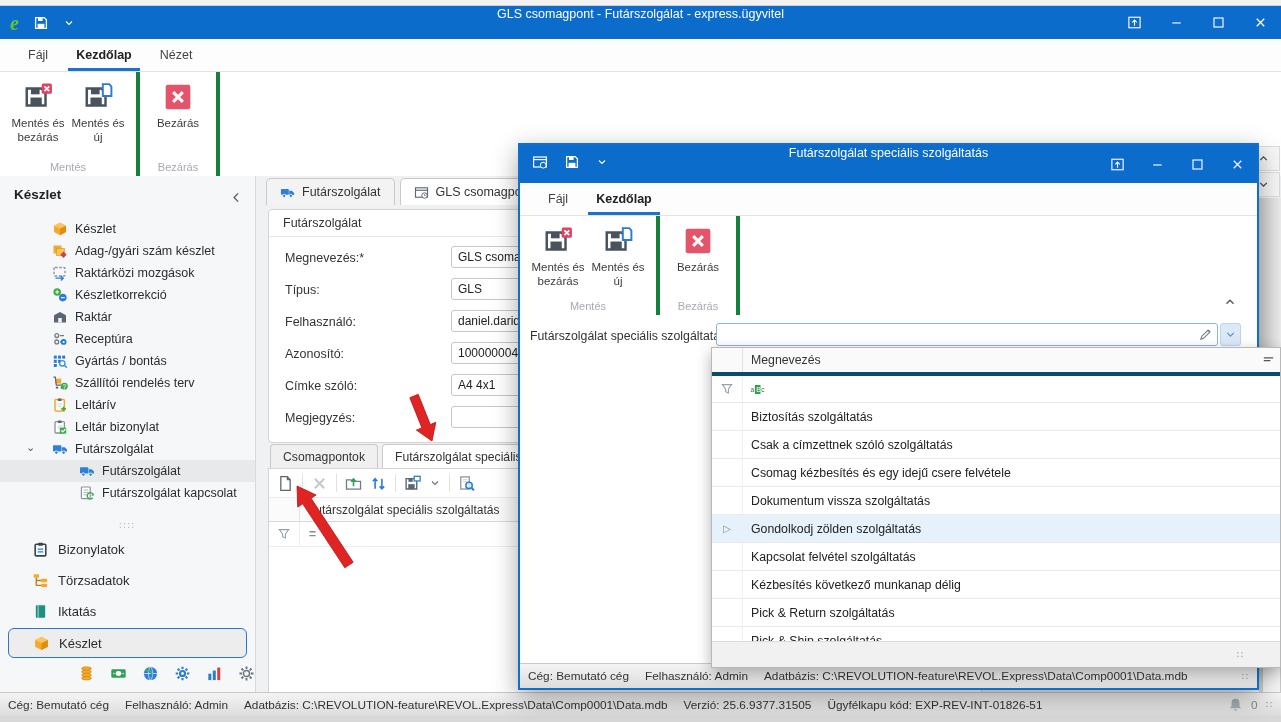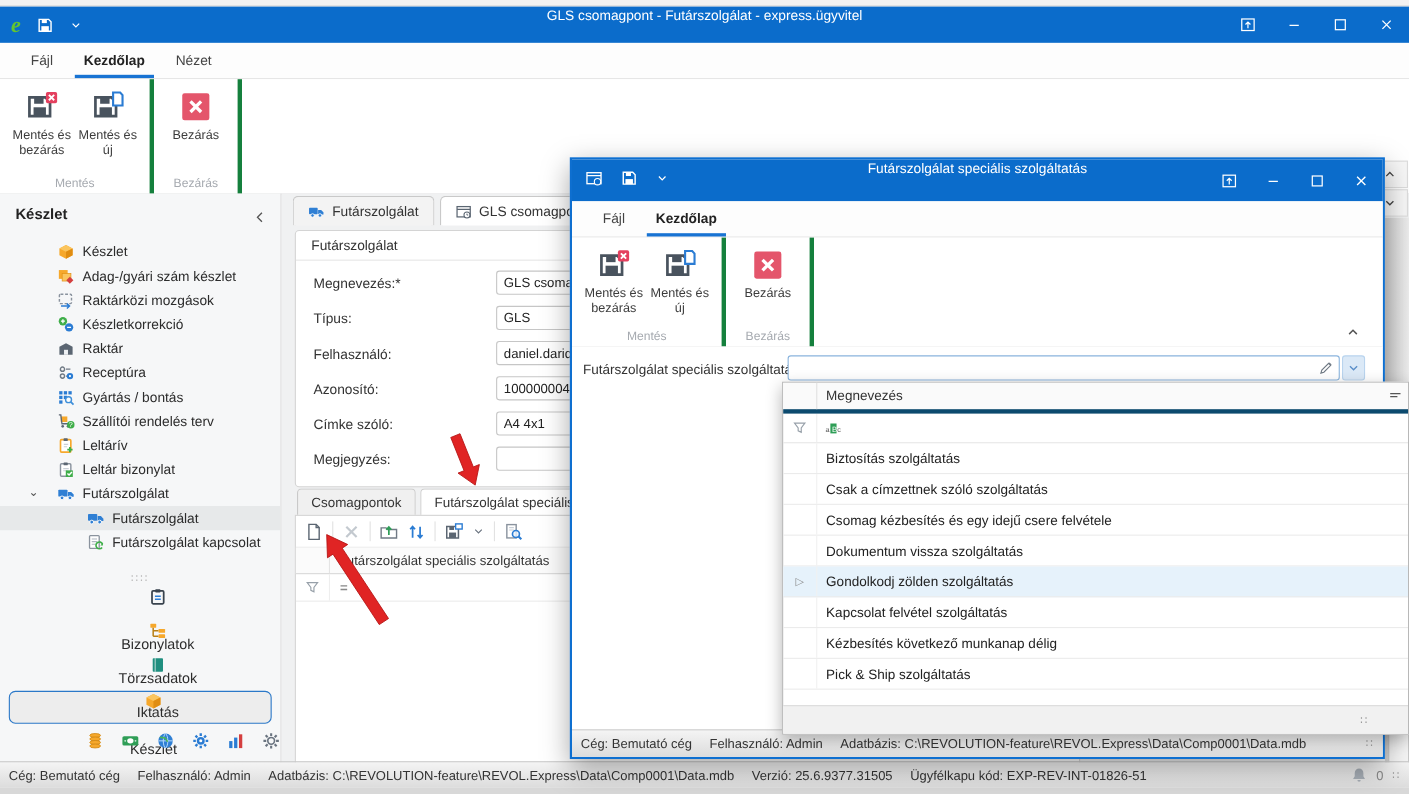--- a/index.html
+++ b/index.html
@@ -36,21 +36,21 @@
   #sidebar-header{position:absolute;left:0;top:8px;width:100%;height:26px;}
   #sidebar-header .t{position:absolute;left:14px;top:3px;font-size:13.5px;font-weight:bold;color:#222;}
   #sidebar-collapse{position:absolute;right:8px;top:2px;width:22px;height:22px;display:flex;align-items:center;justify-content:center;color:#555;}
   #sidebar-list{position:absolute;left:0;top:42px;width:100%;}
   .sb-item{height:22px;display:flex;align-items:center;gap:7px;padding-left:52px;position:relative;font-size:12.5px;color:#2c2c2c;}
   .sb-item.sub{padding-left:79px;}
   .sb-item.selected{background:#e7e9ea;}
   .sb-exp{position:absolute;left:26px;top:3px;color:#555;font-size:11px;}
   #sidebar-grip{position:absolute;left:0;top:344px;width:100%;text-align:center;color:#b9b9b9;font-size:10px;letter-spacing:2px;}
   #sidebar-nav{position:absolute;left:0;top:358px;width:100%;}
-  .nav-item{height:31px;display:flex;align-items:center;gap:27px;padding-left:32px;font-size:13px;color:#2c2c2c;flex-direction:column;}
+  .nav-item{height:31px;display:flex;align-items:center;gap:9px;padding-left:32px;font-size:13px;color:#2c2c2c;}
   .nav-item.selected{height:28px;margin:1px 8px;padding-left:24px;border:1px solid #2b78c8;border-radius:6px;background:#ededed;}
   #sidebar-footer{position:absolute;left:78px;top:484px;width:178px;height:26px;display:flex;align-items:center;gap:15px;}
 
   
   #content{position:absolute;left:256px;top:170px;width:1025px;height:522px;background:#f0f1f2;overflow:hidden;}
   .doc-tabs{position:absolute;left:10px;top:2px;display:flex;gap:5px;}
   .doc-tab{height:26px;display:flex;align-items:center;gap:7px;padding:0 13px;border:1px solid #c9c9c9;border-bottom:none;border-radius:5px 5px 0 0;background:#f3f3f3;font-size:12.5px;color:#333;}
   .doc-tab.active{background:#fff;}
   #form-panel{position:absolute;left:12px;top:33px;width:714px;height:234px;background:#fff;border:1px solid #d4d4d4;border-radius:4px;box-sizing:border-box;}
   #form-title{height:26px;line-height:26px;padding-left:14px;border-bottom:1px solid #e6e6e6;font-size:12.5px;color:#333;}
@@ -817,20 +817,24 @@
         <div class="pop-row">
           <div class="gut"></div>
           <div class="txt">Kapcsolat felvétel szolgáltatás</div>
         </div>
         <div class="pop-row">
           <div class="gut"></div>
           <div class="txt">Kézbesítés következő munkanap délig</div>
         </div>
         <div class="pop-row">
           <div class="gut"></div>
+          <div class="txt">Pick &amp; Return szolgáltatás</div>
+        </div>
+        <div class="pop-row">
+          <div class="gut"></div>
           <div class="txt">Pick &amp; Ship szolgáltatás</div>
         </div>
       </div>
     <div id="popup-footer">
         <span class="grip">∷</span>
       </div>
   </div>
 </div>
 
 </body></html>

